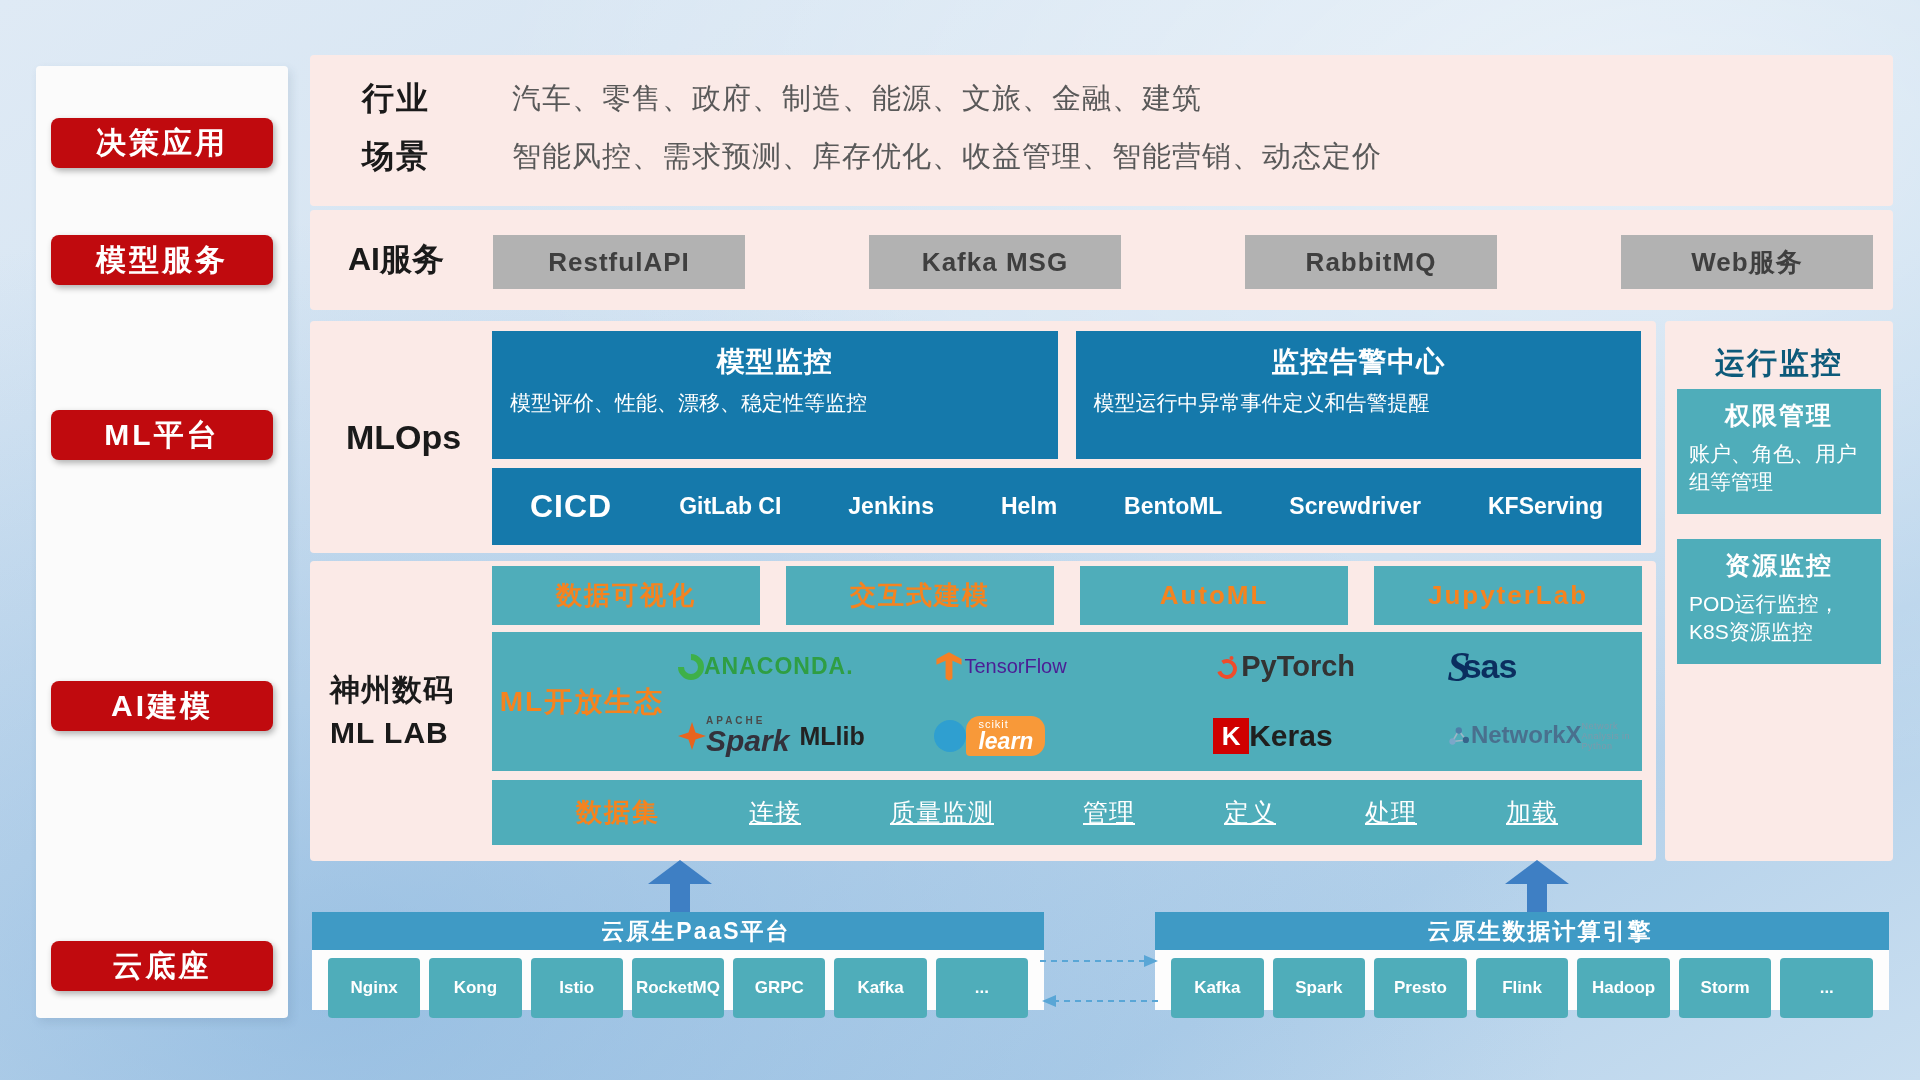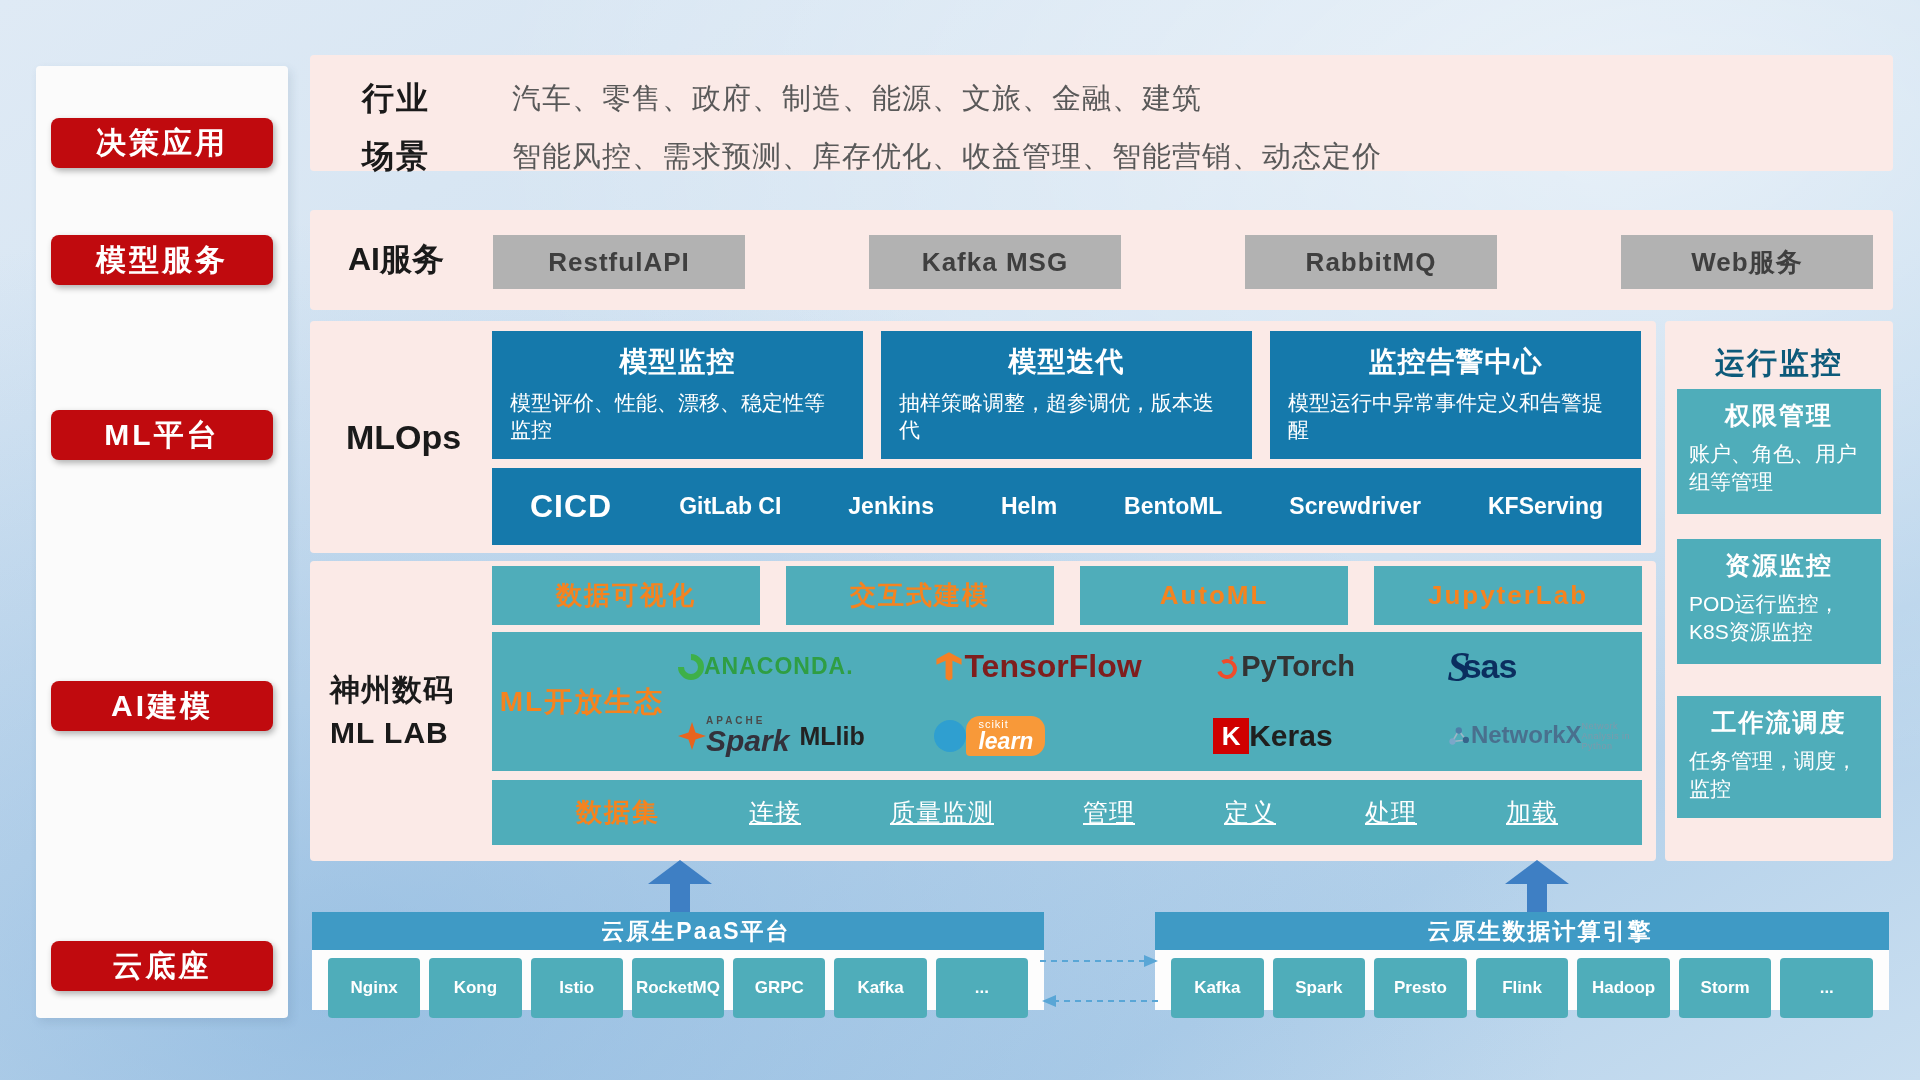--- a/index.html
+++ b/index.html
@@ -15,21 +15,21 @@
   .abs{position:absolute;}
 
   
   .left-strip{position:absolute;left:36px;top:66px;width:252px;height:952px;background:#fbfbfb;border-radius:4px;box-shadow:3px 4px 10px rgba(40,70,110,.12);}
   .side-btn{position:absolute;left:15px;width:222px;height:50px;background:#c00a0e;color:#fff;
     font-weight:bold;font-size:30px;letter-spacing:3px;display:flex;align-items:center;justify-content:center;
     border-radius:8px;box-shadow:2px 3px 6px rgba(0,0,0,.3);}
 
   
   .panel{position:absolute;background:#fbeae7;border-radius:4px;}
-  .sec1{left:310px;top:55px;width:1583px;height:116px;}
+  .sec1{left:310px;top:55px;width:1583px;height:151px;}
   .sec2{left:310px;top:210px;width:1583px;height:100px;}
   .sec3{left:310px;top:321px;width:1346px;height:232px;}
   .sec4{left:310px;top:561px;width:1346px;height:300px;}
   .right-panel{left:1665px;top:321px;width:228px;height:540px;}
 
   .sec-label{color:#1a1a1a;font-weight:bold;}
 
   
   .ind-row{position:absolute;left:52px;right:30px;height:44px;display:flex;align-items:center;}
   .ind-label{width:150px;font-size:32px;font-weight:bold;color:#1a1a1a;letter-spacing:2px;}
@@ -57,21 +57,21 @@
     font-size:30px;font-weight:bold;color:#1a1a1a;line-height:1.45;letter-spacing:1px;}
   .mllab-tools{position:absolute;left:182px;top:5px;width:1150px;height:59px;display:flex;gap:26px;}
   .teal-btn{flex:1;background:#4fadba;color:#f5831f;font-weight:bold;font-size:26px;letter-spacing:2px;
     display:flex;align-items:center;justify-content:center;}
   .eco-box{position:absolute;left:182px;top:71px;width:1150px;height:139px;background:#4fadba;display:flex;align-items:center;}
   .eco-label{width:180px;text-align:center;color:#f5831f;font-weight:bold;font-size:28px;letter-spacing:2px;}
   .eco-grid{flex:1;height:100%;display:grid;grid-template-columns:1.15fr 1.25fr 1.05fr 0.9fr;grid-template-rows:1fr 1fr;align-items:center;}
   .logo-cell{display:flex;align-items:center;gap:0;justify-content:flex-start;padding-left:6px;}
   .ana-ring{width:26px;height:26px;border:6px solid #3eb049;border-left-color:transparent;border-radius:50%;transform:rotate(45deg);display:inline-block;}
   .ana-text{color:#2f9e44;font-weight:800;font-size:23px;letter-spacing:1px;}
-  .tf-text{color:#7f1d1d;font-weight:bold;font-size:32px;}
+  .tf-text{color:#4c1d95;font-weight:normal;font-size:20px;}
   .pt-text{color:#333;font-weight:600;font-size:29px;}
   .sas-swoosh{font-family:"Liberation Serif","DejaVu Serif",serif;font-style:italic;font-size:42px;color:#0b2e5f;font-weight:bold;margin-right:-8px;line-height:1;}
   .sas-text{font-size:34px;font-weight:800;color:#0b2e5f;letter-spacing:-1px;}
   .spark-stack{display:flex;flex-direction:column;line-height:1;}
   .spark-super{font-size:10px;letter-spacing:3px;color:#4a4a4a;font-weight:bold;}
   .spark-name{font-size:30px;font-weight:bold;color:#33313b;font-style:italic;}
   .spark-mllib{font-size:25px;font-weight:600;color:#222;margin-left:10px;}
   .skl-blob{width:32px;height:32px;border-radius:50%;background:#2f9fd0;display:inline-block;}
   .skl-badge{background:#f89939;border-radius:14px 14px 14px 4px;padding:3px 12px;display:flex;flex-direction:column;line-height:1;color:#fff;}
   .skl-super{font-size:11px;letter-spacing:1px;}
@@ -136,24 +136,20 @@
   </div>
 
   <div class="panel sec3">
     <div class="sec-label mlops-label">MLOps</div>
     <div class="mlops-cards">
       <div class="blue-card">
         <div class="card-title">模型监控</div>
         <div class="card-desc">模型评价、性能、漂移、稳定性等监控</div>
       </div>
       <div class="blue-card">
-        <div class="card-title">模型迭代</div>
-        <div class="card-desc">抽样策略调整，超参调优，版本迭代</div>
-      </div>
-      <div class="blue-card">
         <div class="card-title">监控告警中心</div>
         <div class="card-desc">模型运行中异常事件定义和告警提醒</div>
       </div>
     </div>
     <div class="cicd-bar">
       <span class="cicd-label">CICD</span>
       <span class="cicd-tool">GitLab CI</span>
       <span class="cicd-tool">Jenkins</span>
       <span class="cicd-tool">Helm</span>
       <span class="cicd-tool">BentoML</span>
@@ -261,24 +257,20 @@
   <div class="panel right-panel">
     <div class="mon-title">运行监控</div>
     <div class="teal-card" style="top:68px;height:125px">
       <div class="t">权限管理</div>
       <div class="d">账户、角色、用户组等管理</div>
     </div>
     <div class="teal-card" style="top:218px;height:125px">
       <div class="t">资源监控</div>
       <div class="d">POD运行监控，K8S资源监控</div>
     </div>
-    <div class="teal-card" style="top:375px;height:122px">
-      <div class="t">工作流调度</div>
-      <div class="d">任务管理，调度，监控</div>
-    </div>
   </div>
 
   <svg class="up-arrow" style="left:648px;top:860px" width="64" height="52" viewBox="0 0 64 52">
     <path d="M32 0 L64 24 L42 24 L42 52 L22 52 L22 24 L0 24 Z" fill="#3e7fc4"></path>
   </svg>
   <svg class="up-arrow" style="left:1505px;top:860px" width="64" height="52" viewBox="0 0 64 52">
     <path d="M32 0 L64 24 L42 24 L42 52 L22 52 L22 24 L0 24 Z" fill="#3e7fc4"></path>
   </svg>
 
   <div class="found-group" style="left:312px;width:732px">

